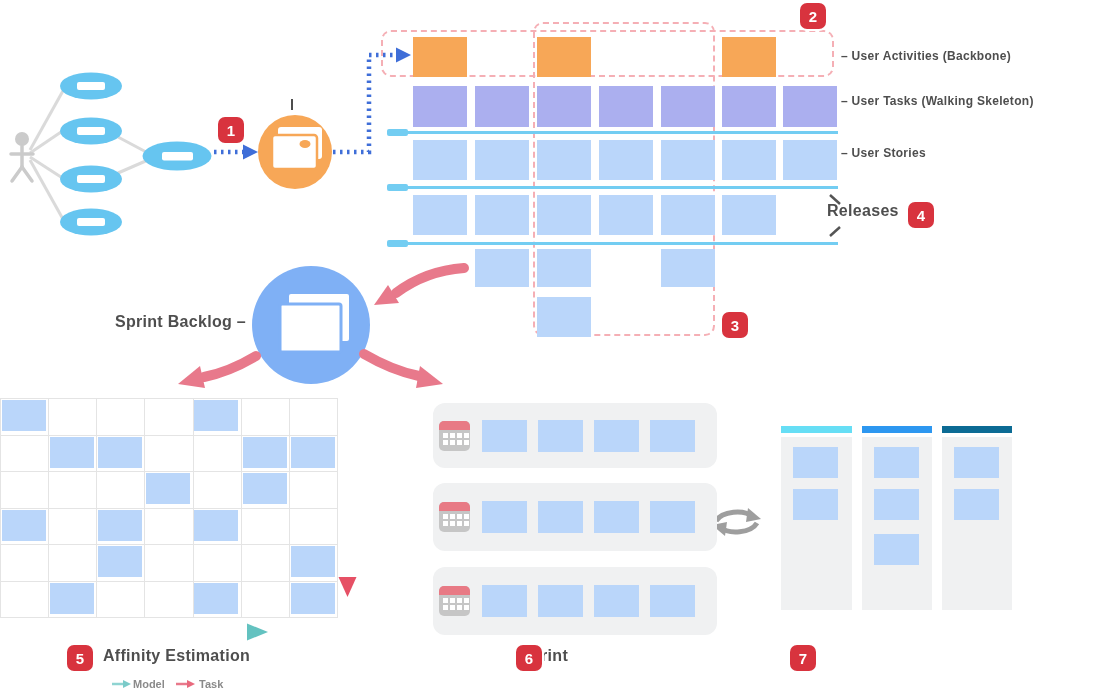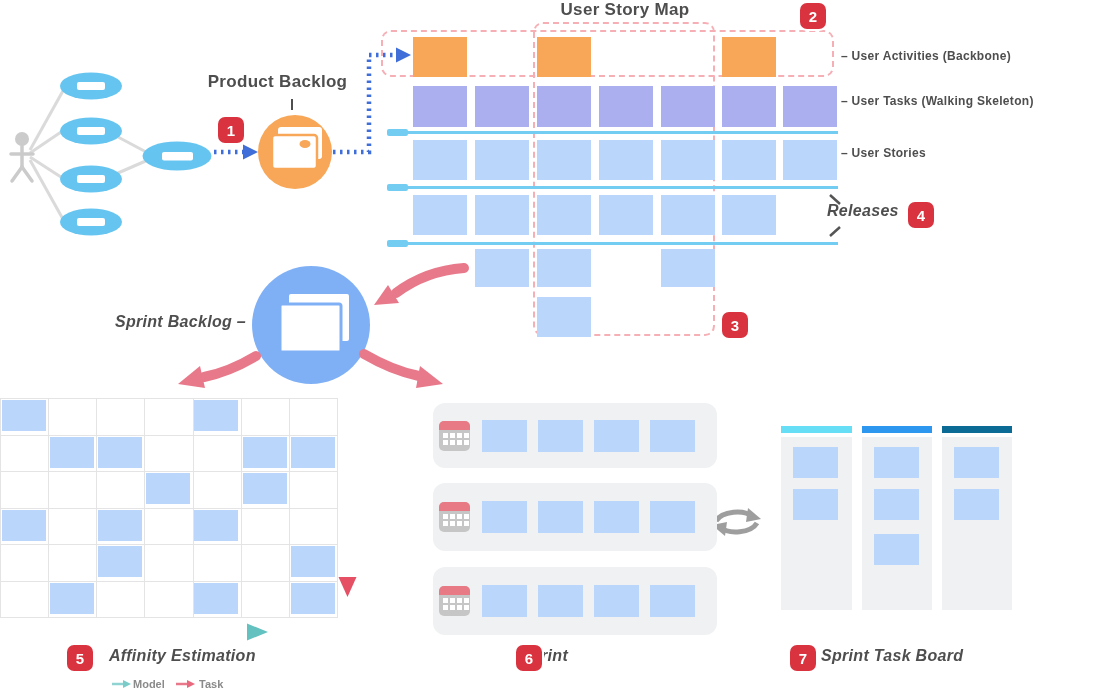--- a/index.html
+++ b/index.html
@@ -1,20 +1,20 @@
 <!DOCTYPE html>
 <html><head>
 <meta charset="utf-8">
 <style>
   html,body{margin:0;padding:0;background:#fff;}
   #canvas{position:relative;width:1110px;height:691px;background:#fff;overflow:hidden;
           font-family:"Liberation Sans","DejaVu Sans",sans-serif;}
   svg.overlay{position:absolute;left:0;top:0;z-index:1;pointer-events:none;}
   .lbl{position:absolute;font-weight:bold;color:#4E4E4E;letter-spacing:.3px;white-space:nowrap;z-index:3;}
-  .t17{font-size:17px;} .t16{font-size:16px;font-style:italic;} .t15{font-size:12px;}
+  .t17{font-size:17px;} .t16{font-size:16px;} .t15{font-size:12px;}
   .center{text-align:center;} .right{text-align:right;}
   .badge{position:absolute;width:26px;height:26px;background:#D8333E;border-radius:7px;color:#fff;
          font-weight:bold;font-size:15px;display:flex;align-items:center;justify-content:center;
          z-index:4;box-shadow:0 0 0 2px #fff;}
   .dashed-rect{position:absolute;border:2.5px dashed #F5AFB5;border-radius:10px;z-index:2;}
   .legend-lbl{position:absolute;font-size:11px;font-weight:bold;color:#8A8A8A;z-index:3;white-space:nowrap;}
   #affinity-grid{position:absolute;left:0;top:398px;width:336px;height:218px;display:grid;
                  grid-template-columns:repeat(7,1fr);grid-template-rows:repeat(6,1fr);
                  gap:1px;background:#E4E4E4;border:1px solid #E4E4E4;z-index:2;}
   .cell{background:#fff;}
@@ -129,24 +129,22 @@
     </g>
 
     <g fill="#9E9E9E">
       <path d="M716,521 C722,511 744,509 753,517" stroke="#9E9E9E" stroke-width="5" fill="none"></path>
       <polygon points="761,519 748,508 746,522"></polygon>
       <path d="M757,523 C751,533 729,535 720,527" stroke="#9E9E9E" stroke-width="5" fill="none"></path>
       <polygon points="712,525 725,536 727,522"></polygon>
     </g>
   </svg>
 
-  <div class="lbl t17 center" style="left:200px;top:72px;width:155px;">Product Backlog</div>
   <div class="badge" style="left:218px;top:117px;">1</div>
 
-  <div class="lbl t17 center" style="left:545px;top:0;width:160px;">User Story Map</div>
   <div class="badge" style="left:800px;top:3px;">2</div>
   <div class="badge" style="left:722px;top:312px;">3</div>
   <div class="dashed-rect" style="left:381px;top:30px;width:449px;height:43px;"></div>
   <div class="dashed-rect" style="left:533px;top:22px;width:178px;height:310px;"></div>
 
   <div class="lbl t15" style="left:841px;top:49px;width:268px;">– User Activities (Backbone)</div>
   <div class="lbl t15" style="left:841px;top:146px;width:268px;">– User Stories</div>
   <div class="lbl t15" style="left:841px;top:94px;width:268px;">– User Tasks (Walking Skeleton)</div>
   <div class="lbl t16" style="left:827px;top:202px;width:80px;">Releases</div>
   <div class="badge" style="left:908px;top:202px;">4</div>
@@ -191,29 +189,28 @@
       <div class="cell"></div>
       <div class="cell"></div>
       <div class="cell"></div>
       <div class="cell"></div>
       <div class="cell"></div>
       <div class="cell"></div>
       <div class="cell"></div>
       <div class="cell"></div>
     </div>
   <div class="badge" style="left:67px;top:645px;">5</div>
-  <div class="lbl t16" style="left:109px;top:647px;width:190px;">Affinity Estimation</div>
+  <div class="lbl t16" style="left:103px;top:647px;width:190px;">Affinity Estimation</div>
   <div class="legend-lbl" style="left:133px;top:678px;">Model</div>
   <div class="legend-lbl" style="left:199px;top:678px;">Task</div>
 
   <div class="badge" style="left:516px;top:645px;">6</div>
   <div class="lbl t16" style="left:520px;top:647px;width:100px;">Sprint</div>
 
   <div class="badge" style="left:790px;top:645px;">7</div>
-  <div class="lbl t16" style="left:821px;top:647px;width:200px;">Sprint Task Board</div>
 <div class="gen" style="left: 413px; top: 37px; width: 54px; height: 40px; background: rgb(247, 167, 87);"></div>
     <div class="gen" style="left: 537px; top: 37px; width: 54px; height: 40px; background: rgb(247, 167, 87);"></div>
     <div class="gen" style="left: 722px; top: 37px; width: 54px; height: 40px; background: rgb(247, 167, 87);"></div>
     <div class="gen" style="left: 413px; top: 86px; width: 54px; height: 41px; background: rgb(171, 175, 239);"></div>
     <div class="gen" style="left: 475px; top: 86px; width: 54px; height: 41px; background: rgb(171, 175, 239);"></div>
     <div class="gen" style="left: 537px; top: 86px; width: 54px; height: 41px; background: rgb(171, 175, 239);"></div>
     <div class="gen" style="left: 599px; top: 86px; width: 54px; height: 41px; background: rgb(171, 175, 239);"></div>
     <div class="gen" style="left: 661px; top: 86px; width: 54px; height: 41px; background: rgb(171, 175, 239);"></div>
     <div class="gen" style="left: 722px; top: 86px; width: 54px; height: 41px; background: rgb(171, 175, 239);"></div>
     <div class="gen" style="left: 783px; top: 86px; width: 54px; height: 41px; background: rgb(171, 175, 239);"></div>

